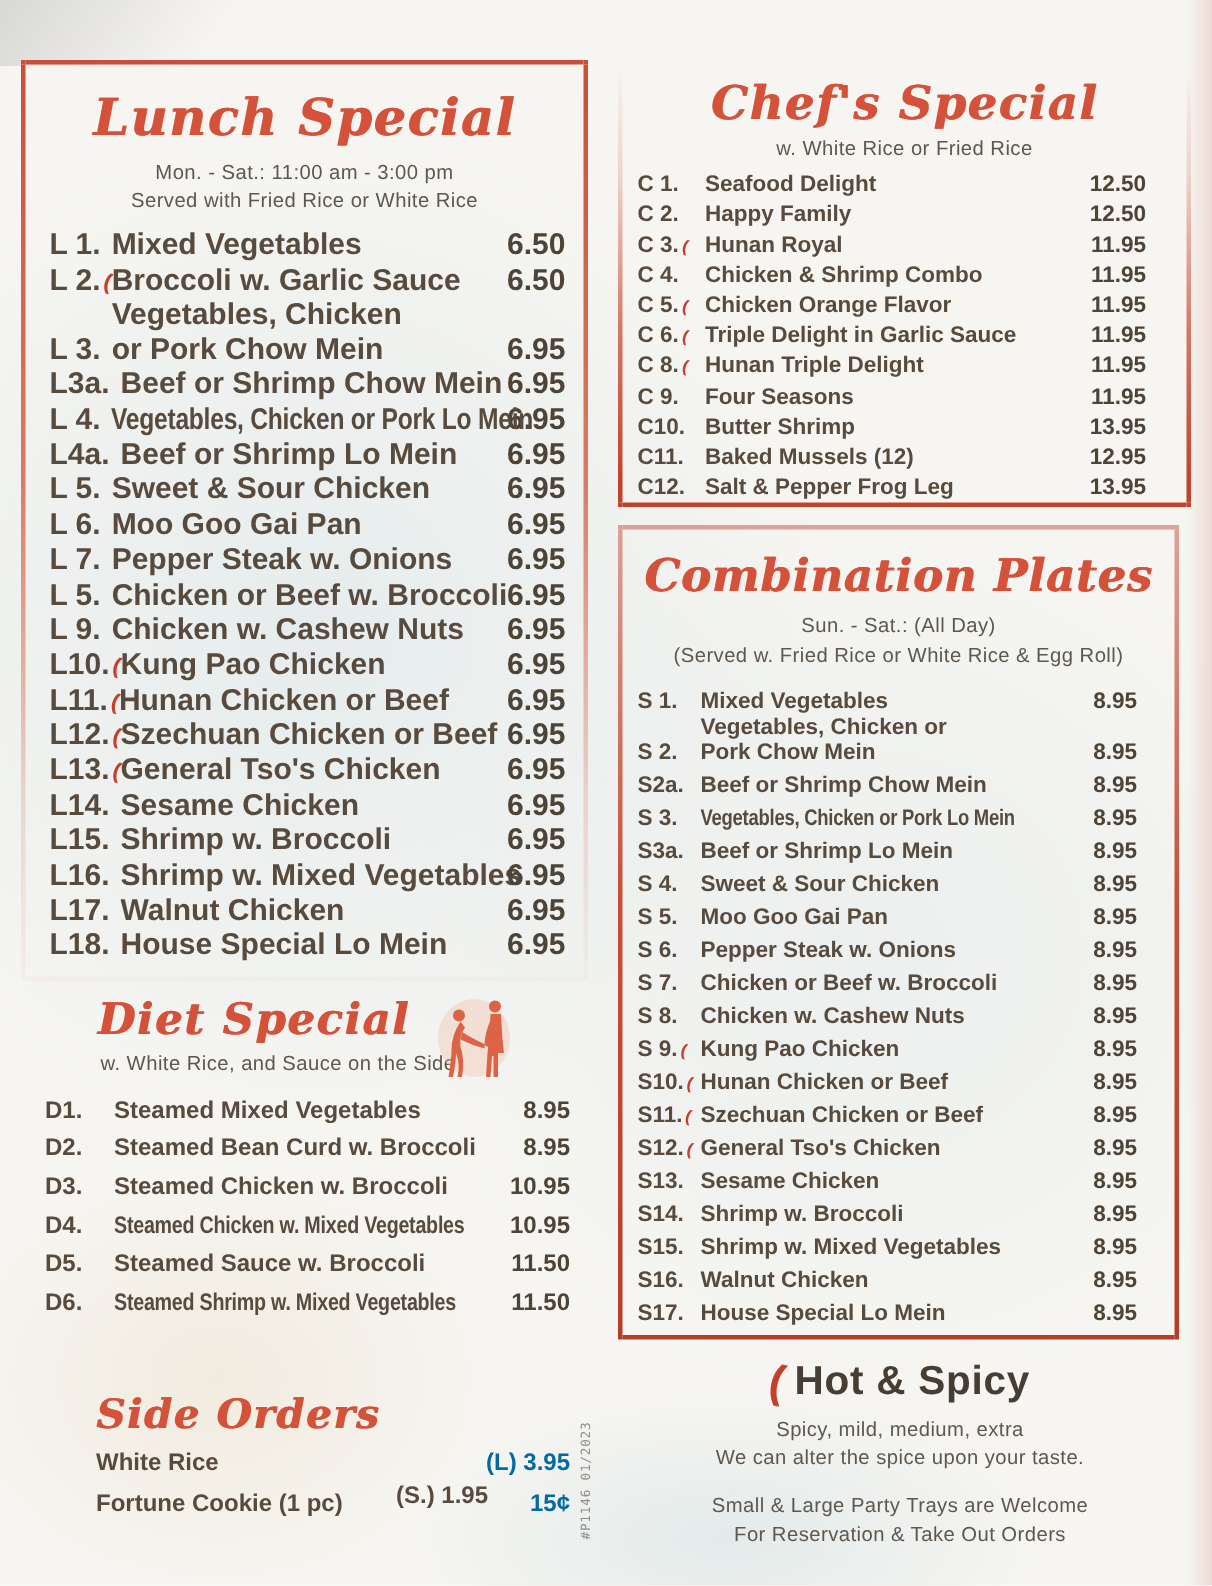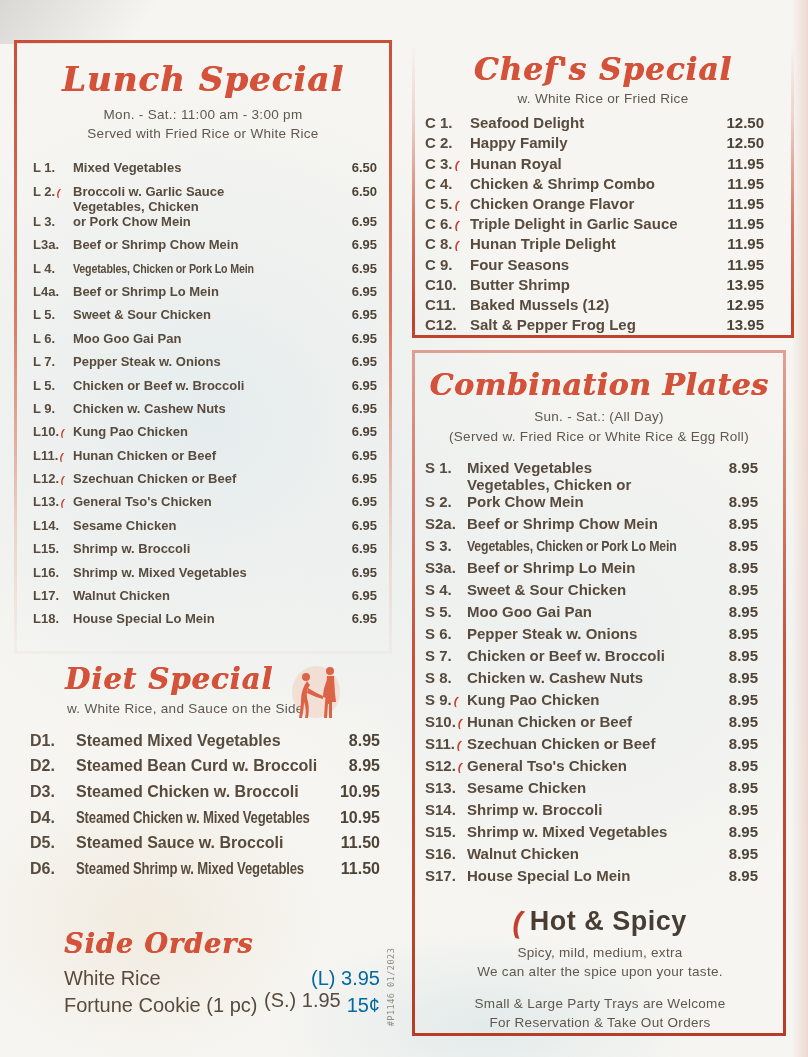--- a/index.html
+++ b/index.html
@@ -15,21 +15,21 @@
     background:linear-gradient(to left, rgba(231,193,186,0.55), rgba(231,193,186,0));}
   .corner-shadow{position:absolute;left:0;top:0;width:260px;height:44px;
     background:linear-gradient(125deg, rgba(140,140,140,0.28), rgba(140,140,140,0) 55%);}
 
   
   .menu-box{position:absolute;border:3px solid #c6503a;box-sizing:border-box;}
   .lunch-box{left:14px;top:40px;width:378px;height:614px;
     border-image:linear-gradient(to bottom,#ca4f38 0%,#d97a62 45%,rgba(217,122,98,0.25) 80%,rgba(217,122,98,0.05) 100%) 1;}
   .chefs-box{left:412px;top:42px;width:382px;height:296px;
     border-image:linear-gradient(to bottom,rgba(201,79,56,0) 0%,rgba(201,79,56,0.2) 25%,rgba(201,79,56,0.75) 60%,#c2432c 95%) 1;}
-  .combo-box{left:412px;top:350px;width:374px;height:686px;
+  .combo-box{left:412px;top:350px;width:374px;height:543px;
     border-image:linear-gradient(to bottom,rgba(201,79,56,0.5) 0%,#c6503a 45%,#b63e28 100%) 1;}
 
   
   .script-title{font-family:"DejaVu Serif","Liberation Serif",serif;font-style:italic;font-weight:bold;
     color:#d4523a;letter-spacing:1px;text-shadow:0.6px 0 #d4523a;}
   .center{text-align:center;}
   .sub{color:#5f574d;font-size:13.5px;letter-spacing:0.3px;}
 
   
   .items{position:relative;}
@@ -38,37 +38,37 @@
   .nm{flex:1;min-width:0;}
   .l1,.l2{display:block;white-space:nowrap;}
   .l2:empty{display:none;}
   .pr{margin-left:auto;flex:none;color:#4e4337;}
   .pepper{color:#c43f2c;display:inline-block;transform:rotate(14deg) scaleY(0.92);margin-left:2px;font-size:0.8em;font-weight:bold;}
   .condensed .l1{display:inline-block;transform:scaleX(0.82);transform-origin:0 100%;letter-spacing:-0.2px;}
 
   
   .lunch-title{font-size:34px;margin-top:16px;}
   .lunch-sub{margin-top:6px;line-height:19px;}
-  .lunch-items{margin:9px 12px 0 16px;font-size:13px;}
+  .lunch-items{margin:9px 12px 0 16px;font-size:20px;}
   .lunch-items .row{min-height:23.4px;}
   .lunch-items .num{flex-basis:40px;}
 
   
   .diet{position:absolute;left:14px;top:662px;width:380px;}
   .diet-title{font-size:29px;margin-left:51px;}
   .diet-sub{margin-left:53px;margin-top:5px;}
   .diet-items{margin:8px 14px 0 16px;font-size:16px;}
   .diet-items .row{min-height:25.7px;}
   .diet-items .num{flex-basis:46px;}
   .diet-icon{position:absolute;right:48px;top:-2px;}
 
   
   .side{position:absolute;left:14px;top:928px;width:380px;}
   .side-title{font-size:27px;margin-left:50px;}
-  .side-rows{margin:8px 14px 0 50px;font-size:20px;color:#584b3e;font-weight:normal;}
+  .side-rows{margin:8px 14px 0 50px;font-size:16px;color:#584b3e;font-weight:bold;}
   .side-row{position:relative;min-height:26.5px;}
   .side-sp{position:absolute;left:200px;margin-top:22px;}
   .side-lp{position:absolute;right:0;color:#0369a1;}
 
   .print-code{position:absolute;left:337px;top:981px;width:110px;height:12px;text-align:center;
     transform:rotate(-90deg);font-family:"DejaVu Sans Mono","Liberation Mono",monospace;
     font-size:8.5px;letter-spacing:0.5px;color:#918b82;}
 
   
   .chefs-title{font-size:31px;margin-top:6px;}

